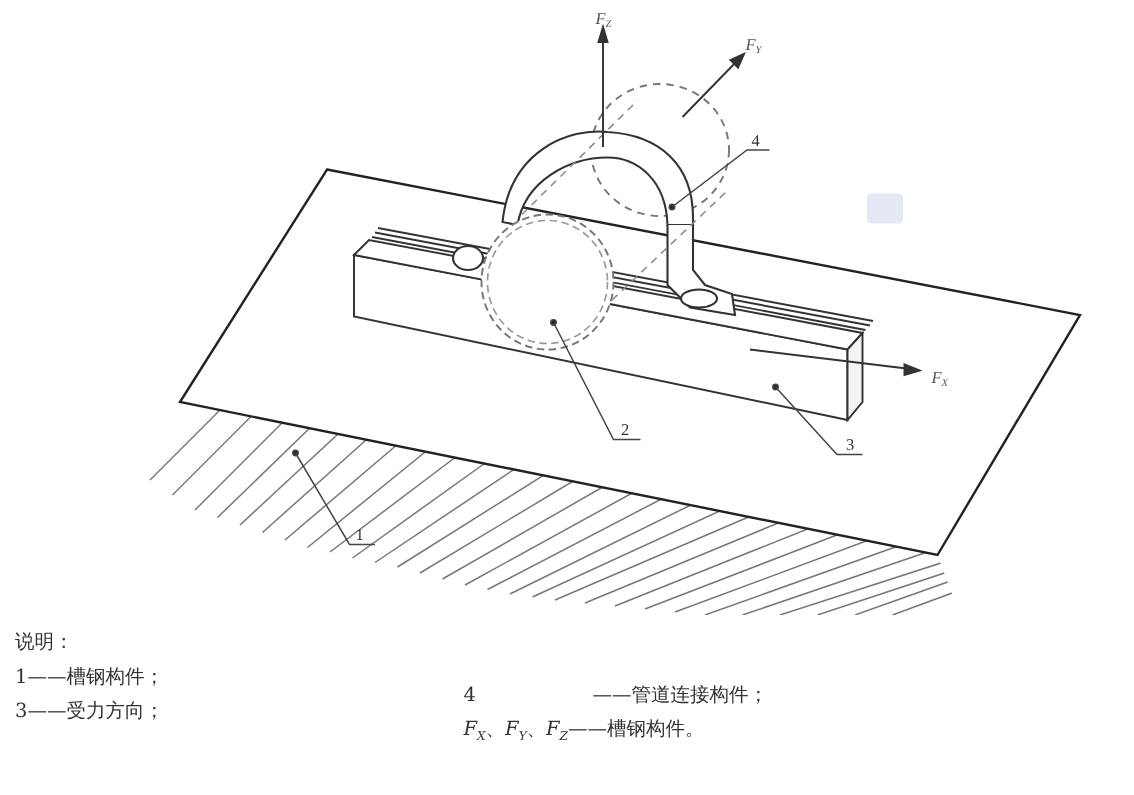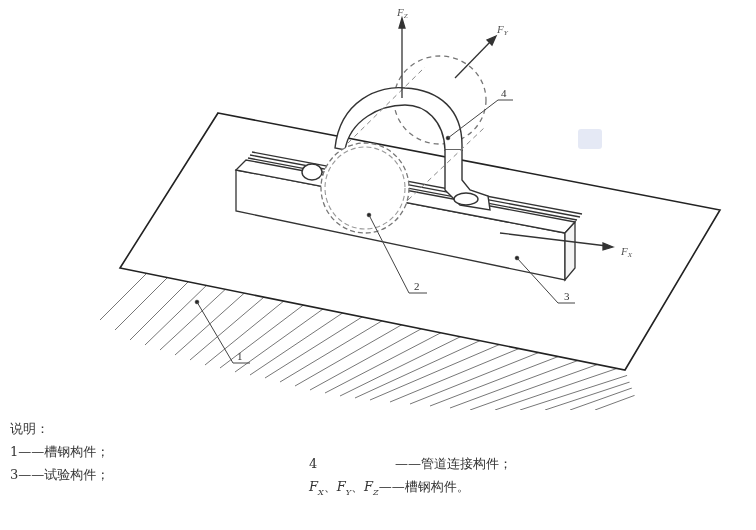--- a/index.html
+++ b/index.html
@@ -106,21 +106,21 @@
   <text class="lbl" x="414" y="290">2</text>
   <text class="lbl" x="564" y="300">3</text>
   <text class="lbl" x="501" y="97">4</text>
 </svg>
 
 <div class="wm"></div>
 
 <div class="legend" style="left:10px;top:417px;">
   <div class="row">说明：</div>
   <div class="row"><span>1</span><span>——</span><span>槽钢构件；</span></div>
-  <div class="row"><span>3</span><span>——</span><span>试验构件；</span></div>
+  <div class="row"><span>3</span><span>——</span><span>受力方向；</span></div>
 </div>
 
 <div class="legend" style="left:309px;top:452px;">
   <div class="row"><span style="display:inline-block;width:86px;">4</span><span>——</span><span>管道连接构件；</span></div>
   <div class="row" style="font-style:italic;">
     <span>F</span><sub style="font-size:8px;">X</sub><span style="font-style:normal">、</span><span>F</span><sub style="font-size:8px;">Y</sub><span style="font-style:normal">、</span><span>F</span><sub style="font-size:8px;">Z</sub><span style="font-style:normal">——</span><span style="font-style:normal">槽钢构件。</span>
   </div>
 </div>
 
 </body></html>

